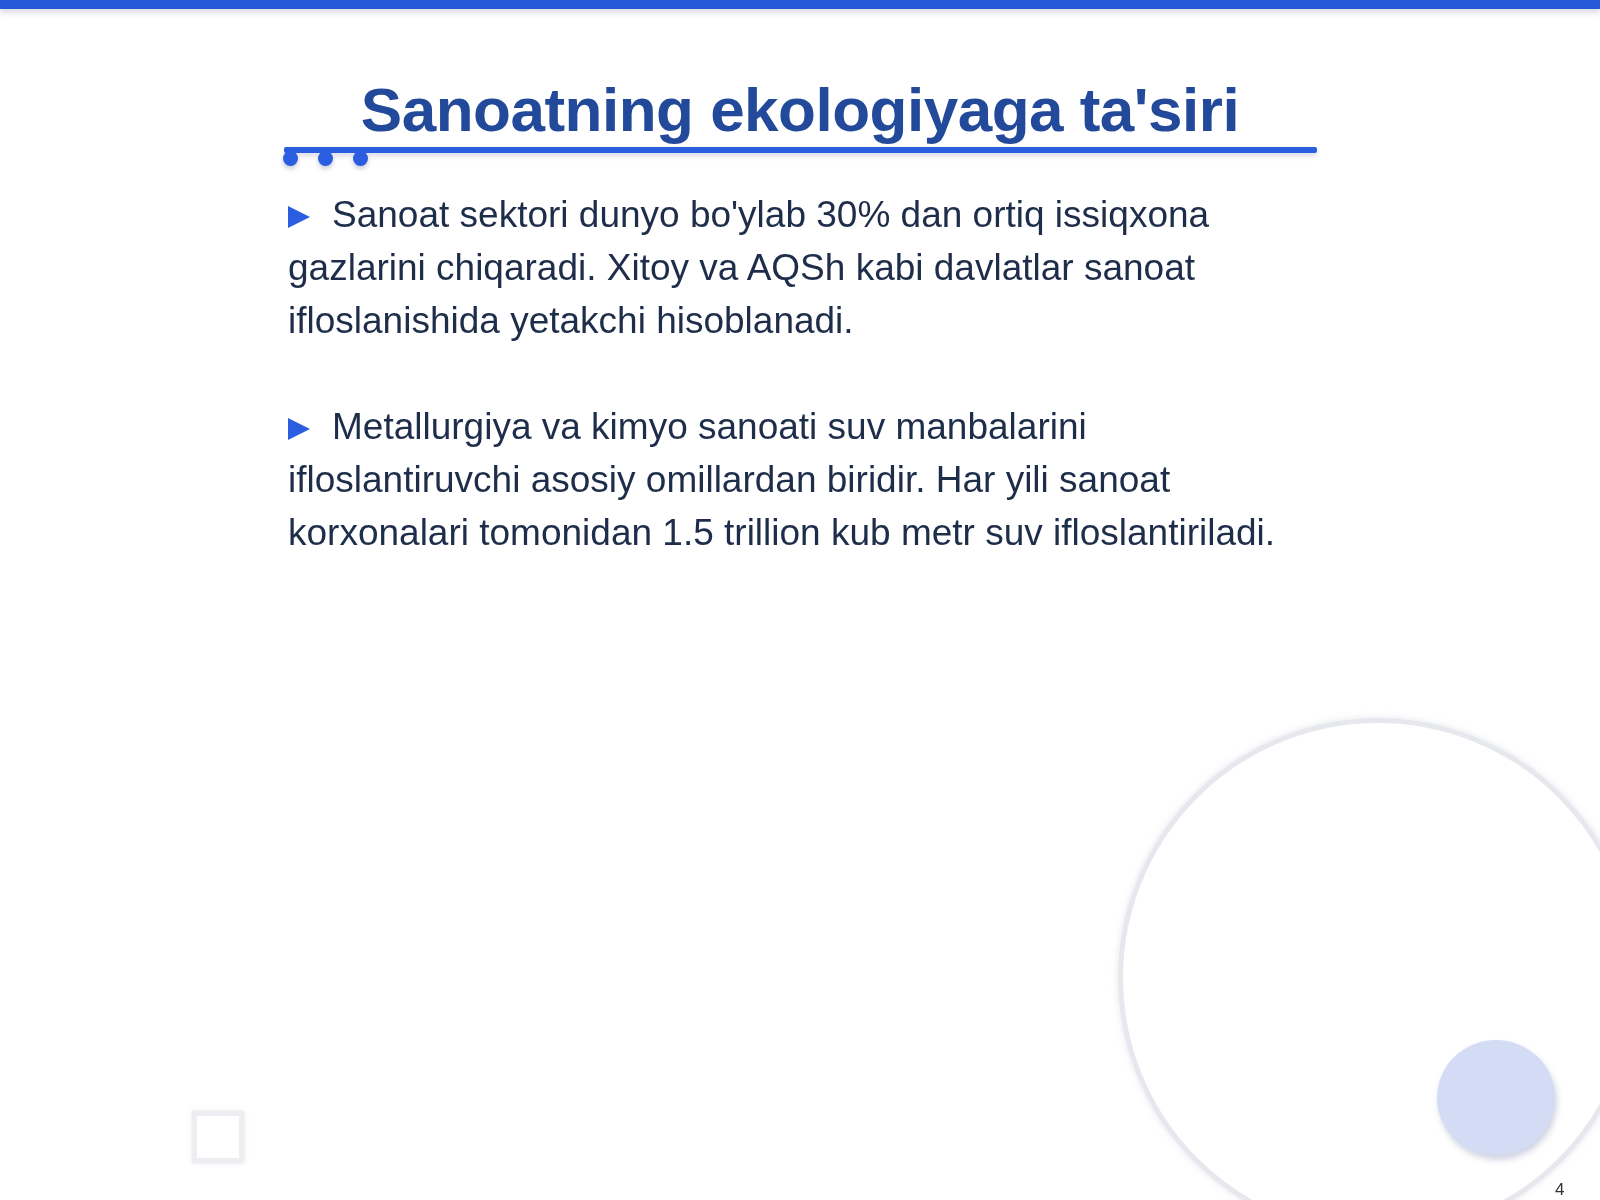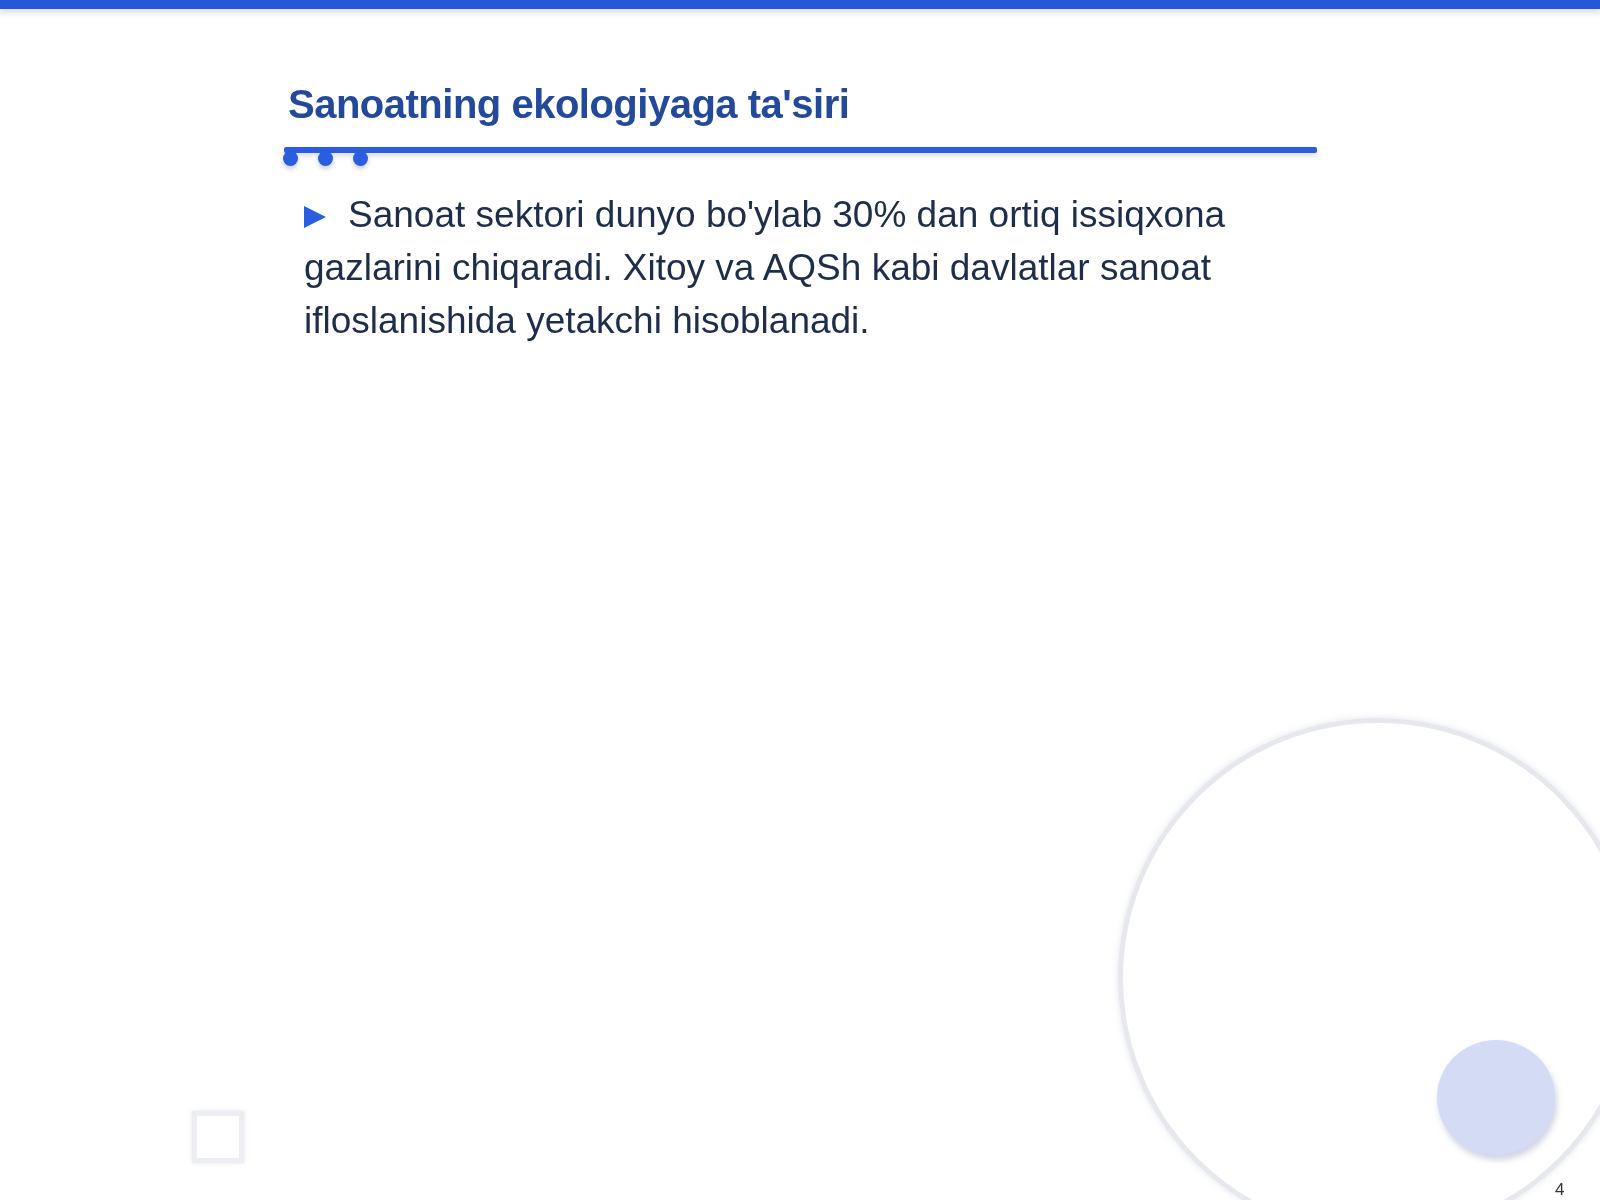--- a/index.html
+++ b/index.html
@@ -24,26 +24,26 @@
       width: 1600px;
       height: 9px;
       background: #2458d8;
       box-shadow: 0 3px 6px rgba(80, 90, 120, 0.25);
     }
     .title {
       position: absolute;
       left: 280px;
       top: 74px;
       width: 1040px;
-      text-align: left;
-      font-size: 40px;
+      text-align: center;
+      font-size: 62px;
       font-weight: bold;
       color: #234a9a;
       letter-spacing: -0.5px;
-      margin: 8px;
+      margin: 0;
     }
     .title-rule {
       position: absolute;
       left: 284px;
       top: 147px;
       width: 1033px;
       height: 6px;
       background: #2a5de0;
       border-radius: 2px;
       box-shadow: 0 3px 5px rgba(120, 110, 160, 0.25);
@@ -52,21 +52,21 @@
       position: absolute;
       top: 151px;
       width: 15px;
       height: 15px;
       border-radius: 50%;
       background: #2a5de0;
       box-shadow: 0 3px 4px rgba(80, 90, 140, 0.3);
     }
     .content {
       position: absolute;
-      left: 304px;
+      left: 288px;
       top: 188px;
       width: 1000px;
     }
     .bullet {
       margin: 0 0 53px 0;
       font-size: 37px;
       line-height: 53px;
       color: #1e2d4a;
     }
     .bullet-marker {
@@ -128,20 +128,23 @@
 
   <div class="title-rule"></div>
   <div class="rule-dot" style="left:283px;"></div>
   <div class="rule-dot" style="left:318px;"></div>
   <div class="rule-dot" style="left:353px;"></div>
 
   <div class="content">
     <p class="bullet">
       <span class="bullet-marker"></span><span>Sanoat sektori dunyo bo'ylab 30% dan ortiq issiqxona gazlarini chiqaradi. Xitoy va AQSh kabi davlatlar sanoat ifloslanishida yetakchi hisoblanadi.</span>
     </p>
+    <p class="bullet">
+      <span class="bullet-marker"></span><span>Metallurgiya va kimyo sanoati suv manbalarini ifloslantiruvchi asosiy omillardan biridir. Har yili sanoat korxonalari tomonidan 1.5 trillion kub metr suv ifloslantiriladi.</span>
+    </p>
   </div>
 
   <div class="deco-ring"></div>
   <div class="deco-disc"></div>
   <div class="deco-square"></div>
 
   <div class="page-number">4</div>
 </div>
 
 </body></html>

